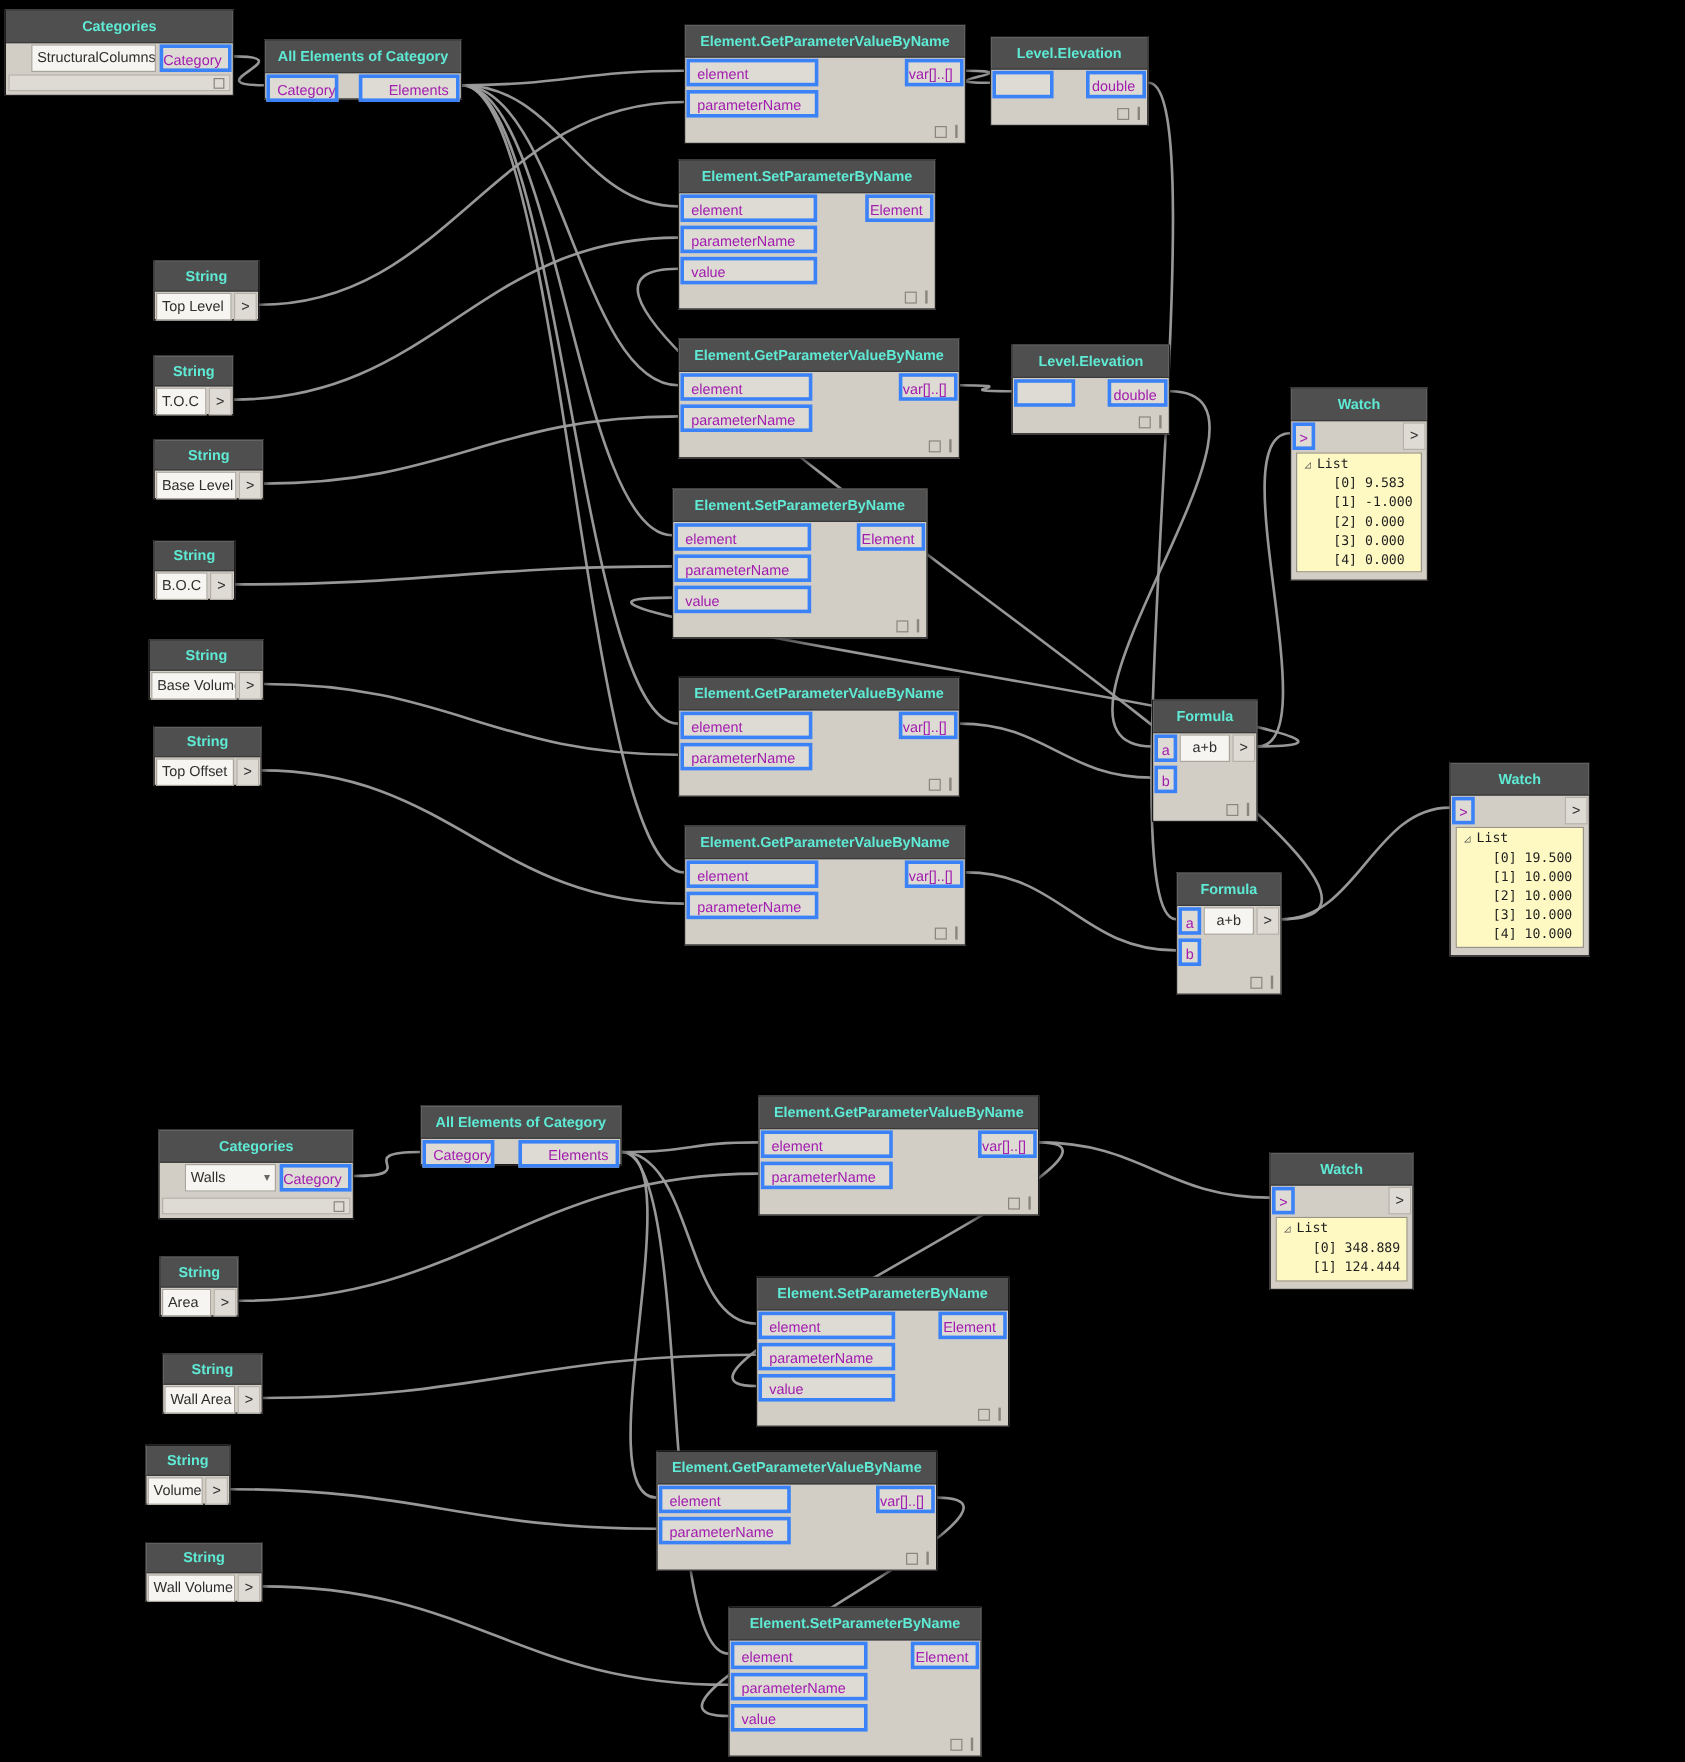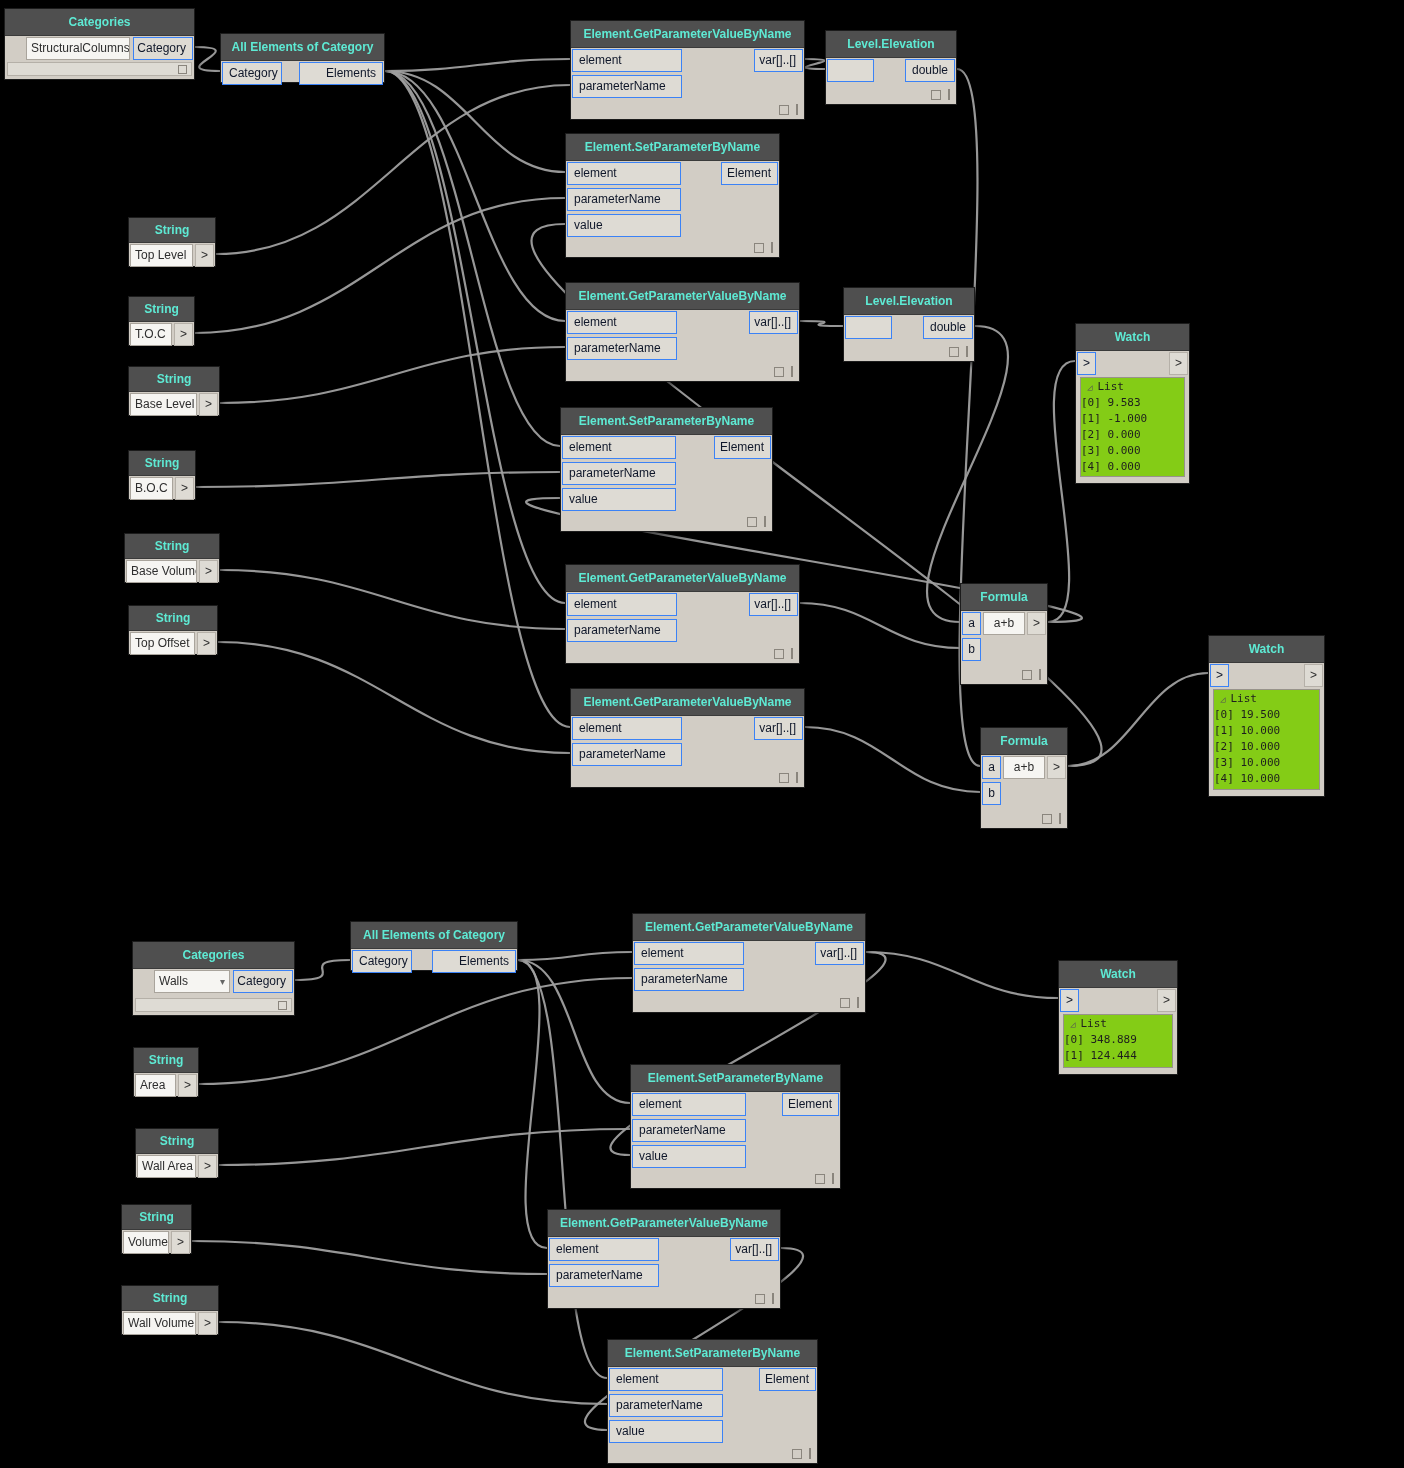--- a/index.html
+++ b/index.html
@@ -7,22 +7,22 @@
           font-family:"Liberation Sans",sans-serif;font-size:12px;color:#2e2e2e;}
   #wires{position:absolute;left:0;top:0;width:1404px;height:1468px;z-index:0;}
   #wires path{fill:none;stroke:#9f9f9f;stroke-width:2.2;stroke-linecap:round;opacity:.95;}
 
   .node{position:absolute;z-index:1;background:#d2cdc5;border:1px solid #1c1c1c;
         box-sizing:border-box;box-shadow:2px 3px 6px rgba(0,0,0,.65);}
   .hdr{height:26px;line-height:26px;background:#4f4f4f;color:#5eead4;font-weight:bold;
        font-size:12px;text-align:center;white-space:nowrap;overflow:hidden;
        border-bottom:1px solid #3a3a3a;}
   .prow{display:flex;justify-content:space-between;height:26px;padding:0 1px;box-sizing:border-box;}
-  .pin,.pout{background:#dedbd4;border:1px solid #3b82f6;box-sizing:border-box;
-             height:23px;line-height:21px;margin-top:1px;font-size:12px;color:#0f172a;
+  .pin,.pout{background:#dedbd4;border:3px solid #3b82f6;box-sizing:border-box;
+             height:23px;line-height:21px;margin-top:1px;font-size:12px;color:#a21caf;
              overflow:hidden;white-space:nowrap;}
   .pin{padding-left:6px;}
   .pout{padding-right:6px;text-align:right;margin-left:auto;}
   .mini{width:19px;text-align:center;padding:0;}
   .outmini{background:#dedbd4;border:1px solid #b5b0a8;box-sizing:border-box;height:23px;
            line-height:21px;margin-top:1px;width:19px;text-align:center;margin-left:auto;}
   .valbox{background:#f6f5f2;border:1px solid #a9a49c;box-sizing:border-box;height:23px;
           line-height:21px;margin-top:1px;flex:1;padding:0 4px;margin-right:2px;
           white-space:nowrap;overflow:hidden;}
   .dropdown{background:#f6f5f2;border:1px solid #a9a49c;box-sizing:border-box;height:23px;
@@ -42,26 +42,26 @@
   .setparam .pin{width:114px;}
   .setparam .pout{width:57px;}
   .elev .pin{width:20px;padding-left:45px;}
   .elev .pout{width:50px;}
   .allel .pin{width:60px;}
   .allel .pout{width:84px;}
   .cat .pout{width:60px;}
   .str .hdr{height:24px;line-height:24px;}
   .formula .valbox{flex:1;margin:1px 2px 0 2px;text-align:center;}
 
-  .wlist{position:absolute;left:4px;right:4px;top:53px;bottom:6px;background:#84cc16;
+  .wlist{position:absolute;left:4px;right:4px;top:53px;bottom:6px;background:#fef9c3;
          border:1px solid #98938b;overflow:hidden;}
   .wline{font-family:"DejaVu Sans Mono",monospace;font-size:11px;height:16px;line-height:16px;
          white-space:pre;color:#1e1e1e;}
   .wroot{padding-left:6px;padding-top:1px;}
-  .witem{}
+  .witem{padding-left:30px;}
   .tri{color:#555;font-size:9px;margin-right:5px;}
 </style>
 </head>
 <body>
 
 <div id="canvas">
 <svg id="wires" xmlns="http://www.w3.org/2000/svg">
       <path d="M 195 47 C 255 47, 160 71, 220 71"></path>
       <path d="M 385 71 C 468.25 71, 486.75 59, 570 59"></path>
       <path d="M 385 71 C 466 71, 484 172, 565 172"></path>

